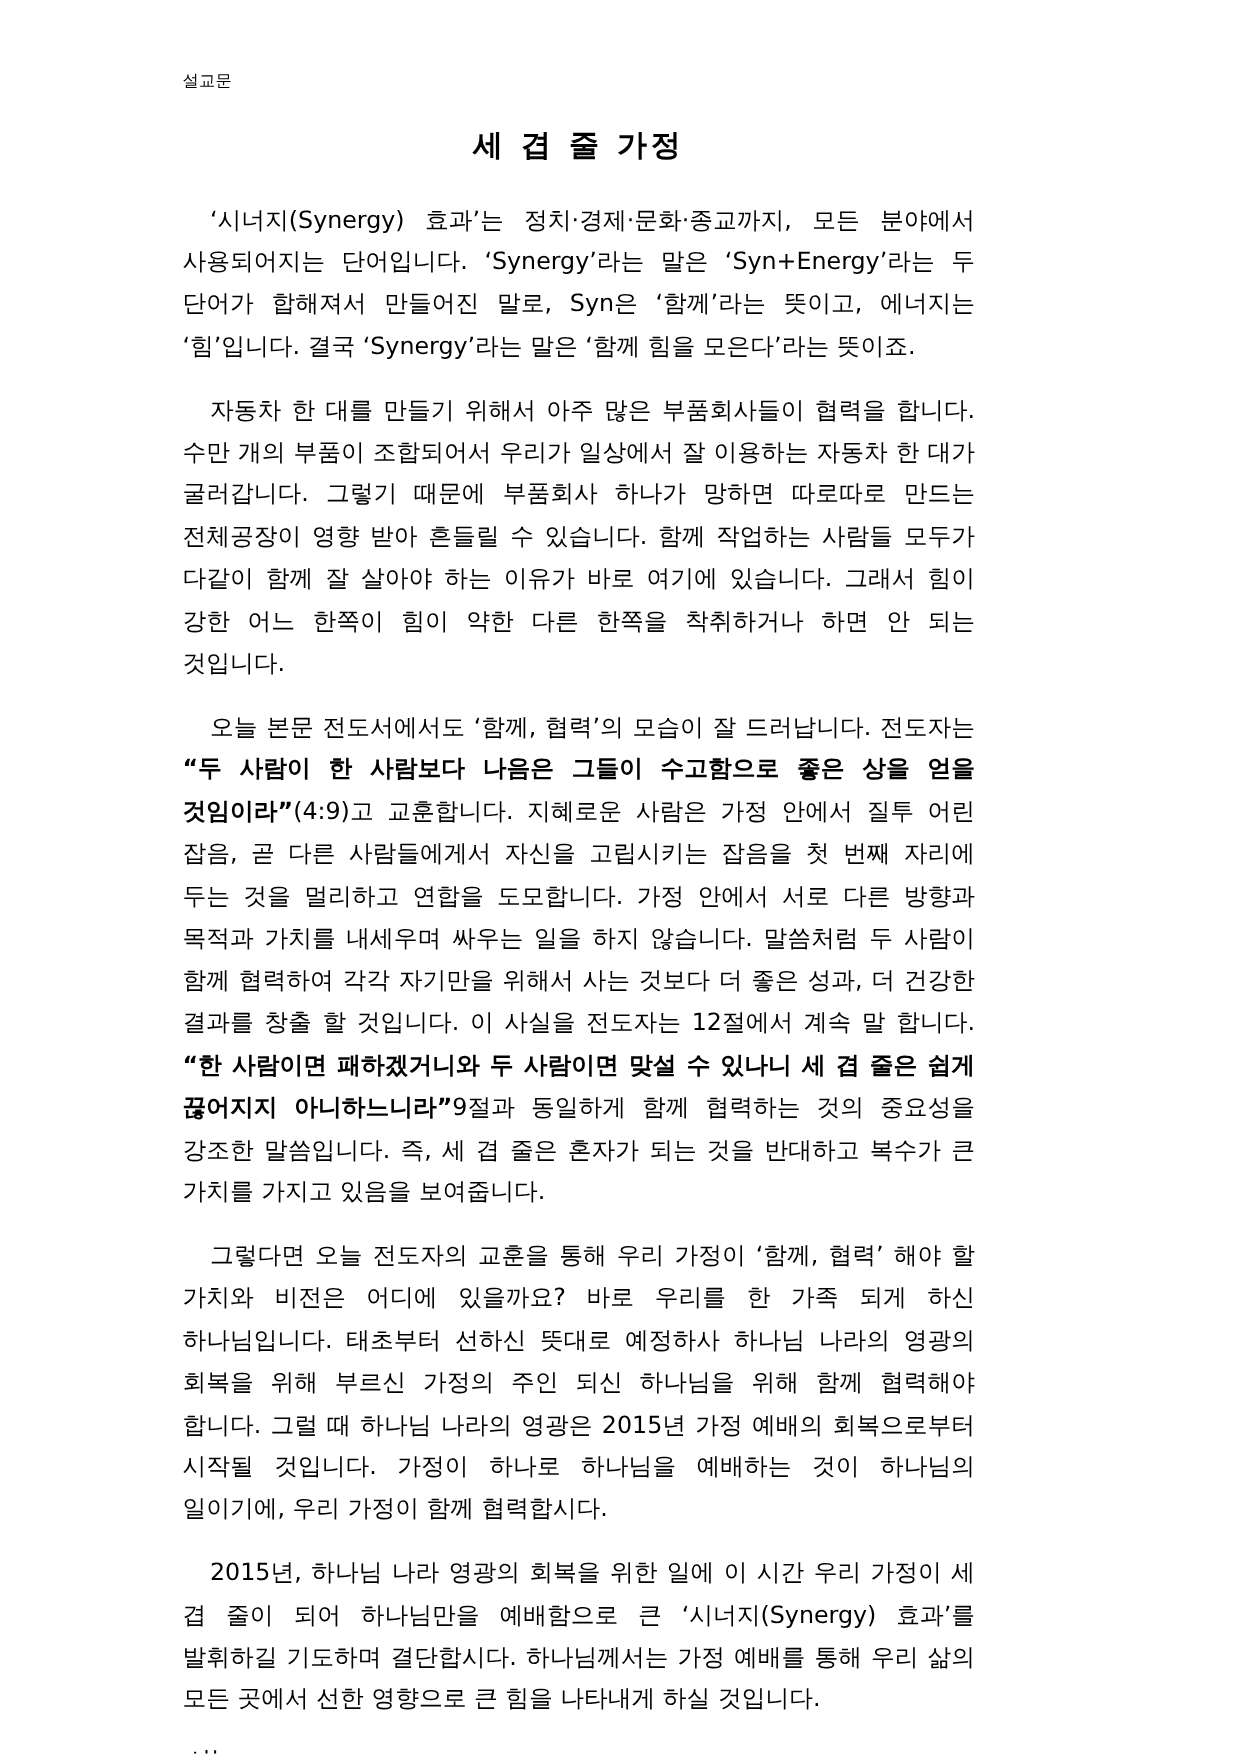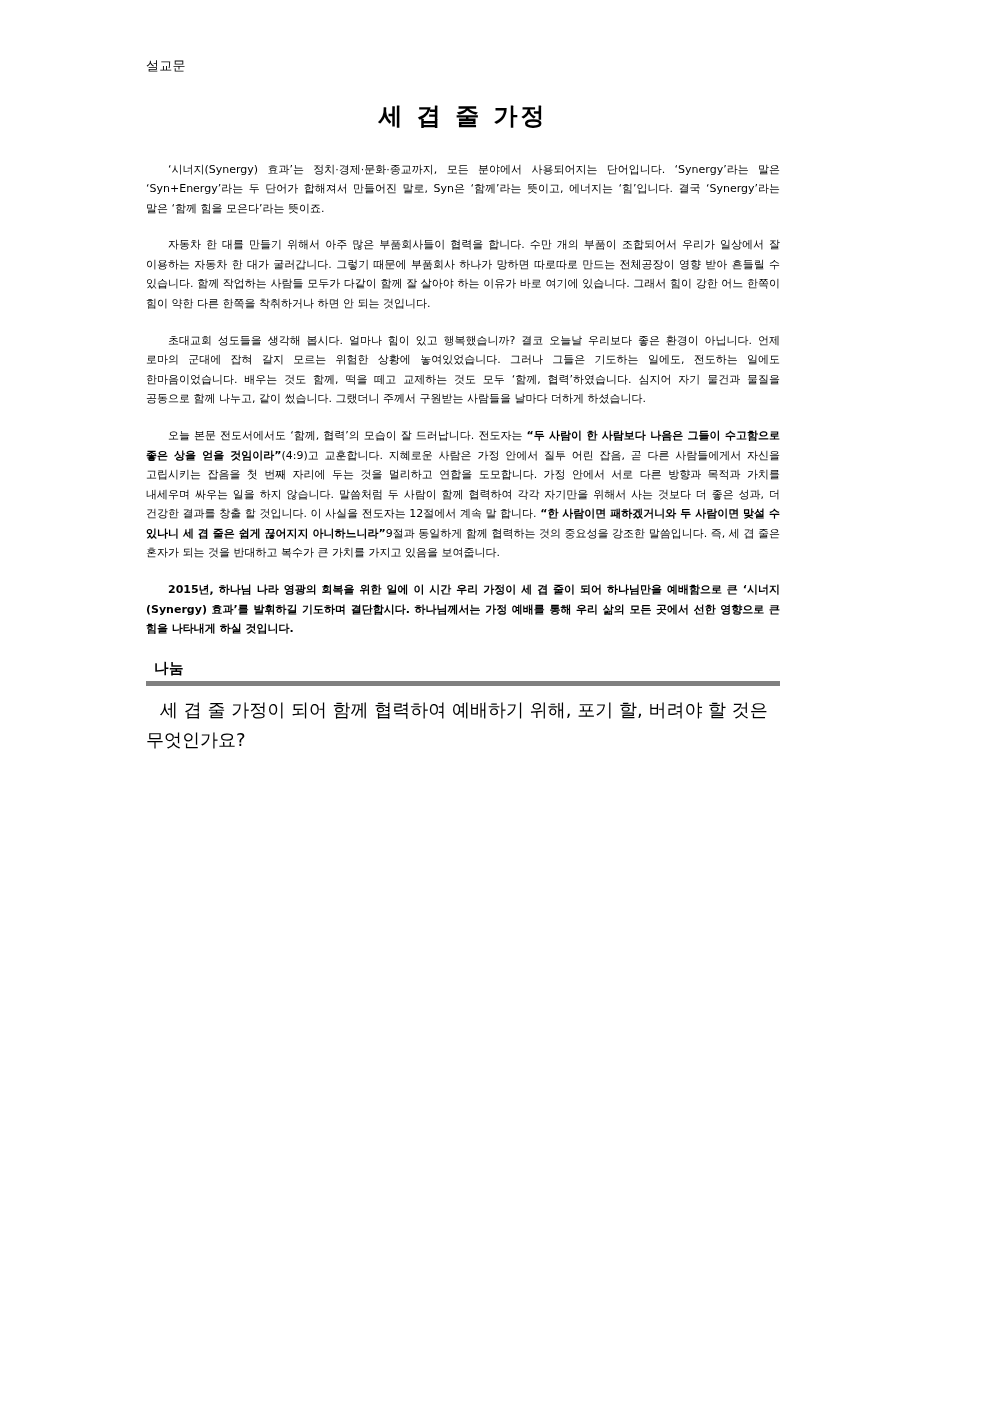--- a/index.html
+++ b/index.html
@@ -27,31 +27,30 @@
     margin: 0 0 26px 0;
   }
   .doc-title {
     text-align: center;
     font-size: 24px;
     font-weight: bold;
     letter-spacing: 3px;
     margin: 0 0 28px 0;
   }
   .para {
-    font-size: 11px;
+    font-size: 19px;
     line-height: 1.78;
     text-align: justify;
     text-justify: inter-character;
     margin: 16px 0 17px 0;
     text-indent: 22px;
     word-break: keep-all;
   }
   .para:last-of-type {
     margin-bottom: 0;
-    font-weight: bold;
   }
   .para b {
     font-weight: bold;
   }
   .section-head {
     font-size: 14.5px;
     font-weight: bold;
     margin: 20px 0 0 8px;
     letter-spacing: 0.5px;
     font-family: Liberation Serif, serif;
@@ -75,22 +74,22 @@
 
 <div class="page">
 
   <div class="doc-label">설교문</div>
 
   <h1 class="doc-title">세 겹 줄 가정</h1>
 
   <div>
     <p class="para">‘시너지(Synergy) 효과’는 정치·경제·문화·종교까지, 모든 분야에서 사용되어지는 단어입니다. ‘Synergy’라는 말은 ‘Syn+Energy’라는 두 단어가 합해져서 만들어진 말로, Syn은 ‘함께’라는 뜻이고, 에너지는 ‘힘’입니다. 결국 ‘Synergy’라는 말은 ‘함께 힘을 모은다’라는 뜻이죠.</p>
     <p class="para">자동차 한 대를 만들기 위해서 아주 많은 부품회사들이 협력을 합니다. 수만 개의 부품이 조합되어서 우리가 일상에서 잘 이용하는 자동차 한 대가 굴러갑니다. 그렇기 때문에 부품회사 하나가 망하면 따로따로 만드는 전체공장이 영향 받아 흔들릴 수 있습니다. 함께 작업하는 사람들 모두가 다같이 함께 잘 살아야 하는 이유가 바로 여기에 있습니다. 그래서 힘이 강한 어느 한쪽이 힘이 약한 다른 한쪽을 착취하거나 하면 안 되는 것입니다.</p>
-    <p class="para">초대교회 성도들을 생각해 봅시다. 얼마나 힘이 있고 행복했습니까? 결코 오늘날 우리보다 좋은 환경이 아닙니다. 언제 로마의 군대에 잡혀 갈지 모르는 위험한 상황에 놓여있었습니다. 그러나 그들은 기도하는 일에도, 전도하는 일에도 한마음이었습니다. 배우는 것도 함께, 떡을 떼고 교제하는 것도 모두 ‘함께, 협력’하였습니다. 심지어 자기 물건과 물질을 공동으로 함께 나누고, 같이 썼습니다. 그랬더니 주께서 구원받는 사람들을 날마다 더하게 하셨습니다.</p>
     <p class="para">오늘 본문 전도서에서도 ‘함께, 협력’의 모습이 잘 드러납니다. 전도자는 <b>“두 사람이 한 사람보다 나음은 그들이 수고함으로 좋은 상을 얻을 것임이라”</b>(4:9)고 교훈합니다. 지혜로운 사람은 가정 안에서 질투 어린 잡음, 곧 다른 사람들에게서 자신을 고립시키는 잡음을 첫 번째 자리에 두는 것을 멀리하고 연합을 도모합니다. 가정 안에서 서로 다른 방향과 목적과 가치를 내세우며 싸우는 일을 하지 않습니다. 말씀처럼 두 사람이 함께 협력하여 각각 자기만을 위해서 사는 것보다 더 좋은 성과, 더 건강한 결과를 창출 할 것입니다. 이 사실을 전도자는 12절에서 계속 말 합니다. <b>“한 사람이면 패하겠거니와 두 사람이면 맞설 수 있나니 세 겹 줄은 쉽게 끊어지지 아니하느니라”</b>9절과 동일하게 함께 협력하는 것의 중요성을 강조한 말씀입니다. 즉, 세 겹 줄은 혼자가 되는 것을 반대하고 복수가 큰 가치를 가지고 있음을 보여줍니다.</p>
+    <p class="para">그렇다면 오늘 전도자의 교훈을 통해 우리 가정이 ‘함께, 협력’ 해야 할 가치와 비전은 어디에 있을까요? 바로 우리를 한 가족 되게 하신 하나님입니다. 태초부터 선하신 뜻대로 예정하사 하나님 나라의 영광의 회복을 위해 부르신 가정의 주인 되신 하나님을 위해 함께 협력해야 합니다. 그럴 때 하나님 나라의 영광은 2015년 가정 예배의 회복으로부터 시작될 것입니다. 가정이 하나로 하나님을 예배하는 것이 하나님의 일이기에, 우리 가정이 함께 협력합시다.</p>
     <p class="para">2015년, 하나님 나라 영광의 회복을 위한 일에 이 시간 우리 가정이 세 겹 줄이 되어 하나님만을 예배함으로 큰 ‘시너지(Synergy) 효과’를 발휘하길 기도하며 결단합시다. 하나님께서는 가정 예배를 통해 우리 삶의 모든 곳에서 선한 영향으로 큰 힘을 나타내게 하실 것입니다.</p>
   </div>
 
   <div class="section-head">나눔</div>
   <div class="divider" style="background: rgb(128, 128, 128);"></div>
   <p class="question">세 겹 줄 가정이 되어 함께 협력하여 예배하기 위해, 포기 할, 버려야 할 것은 무엇인가요?</p>
 
 </div>
 
 </body></html>

